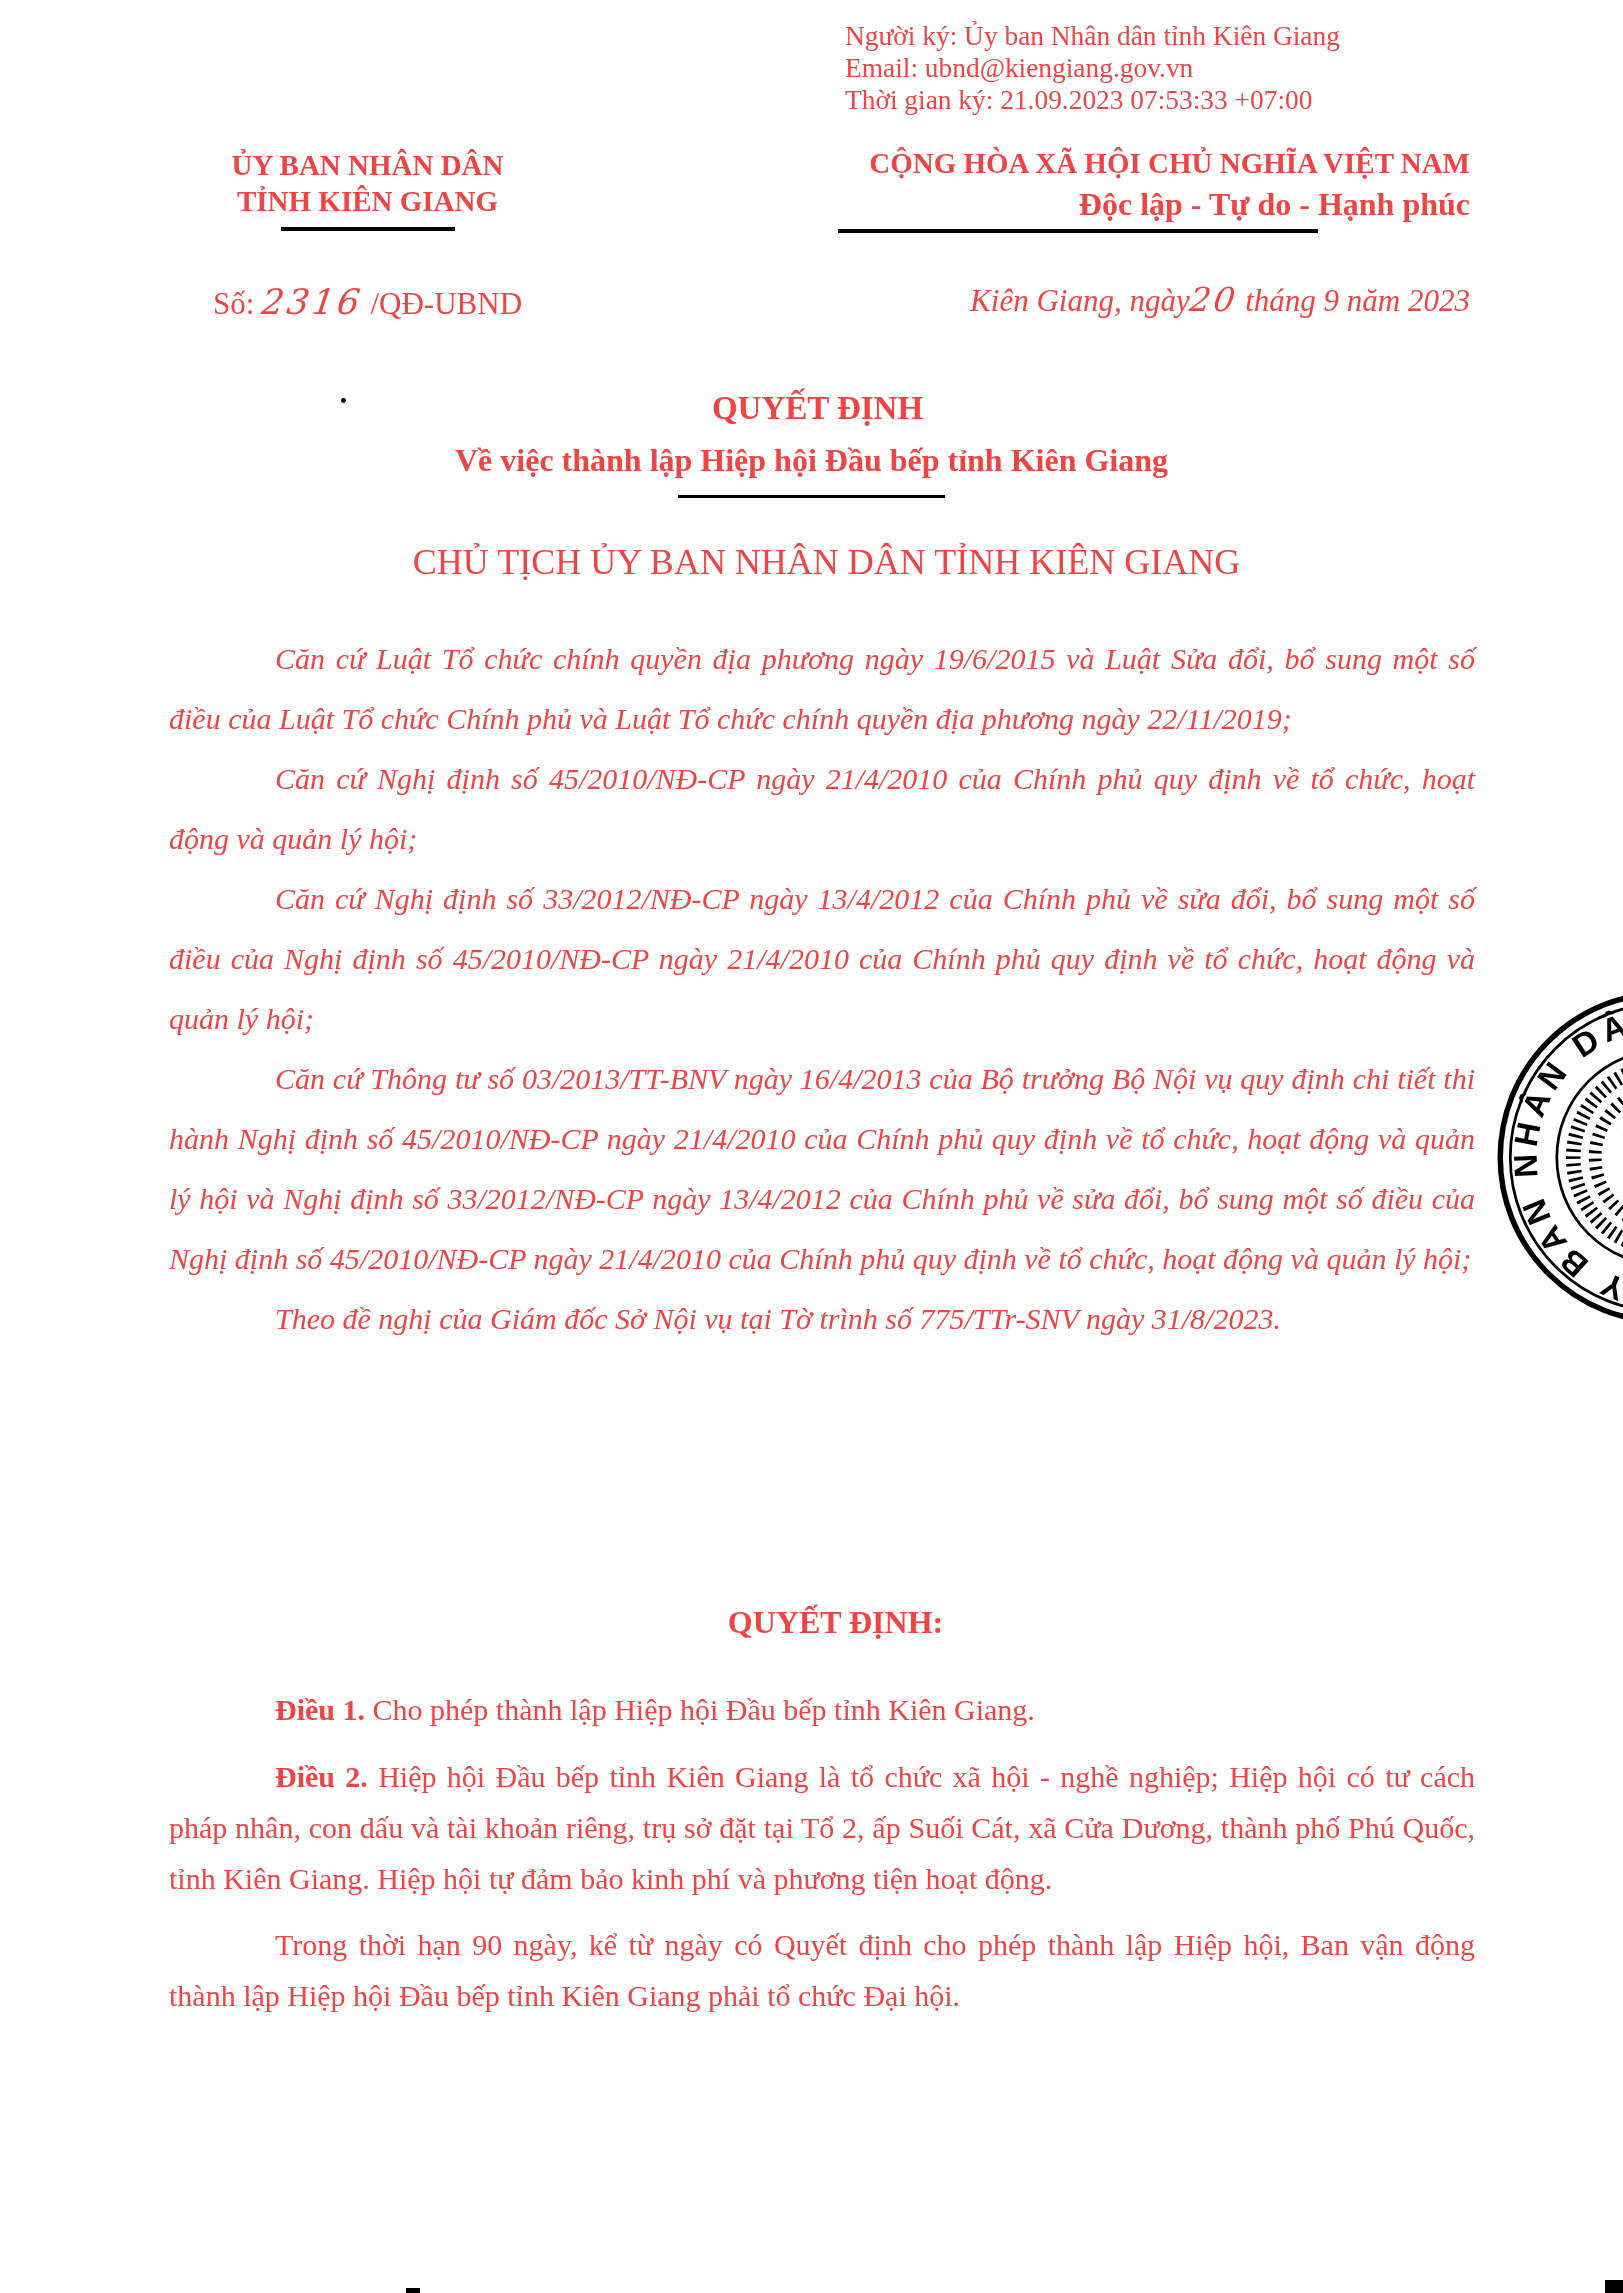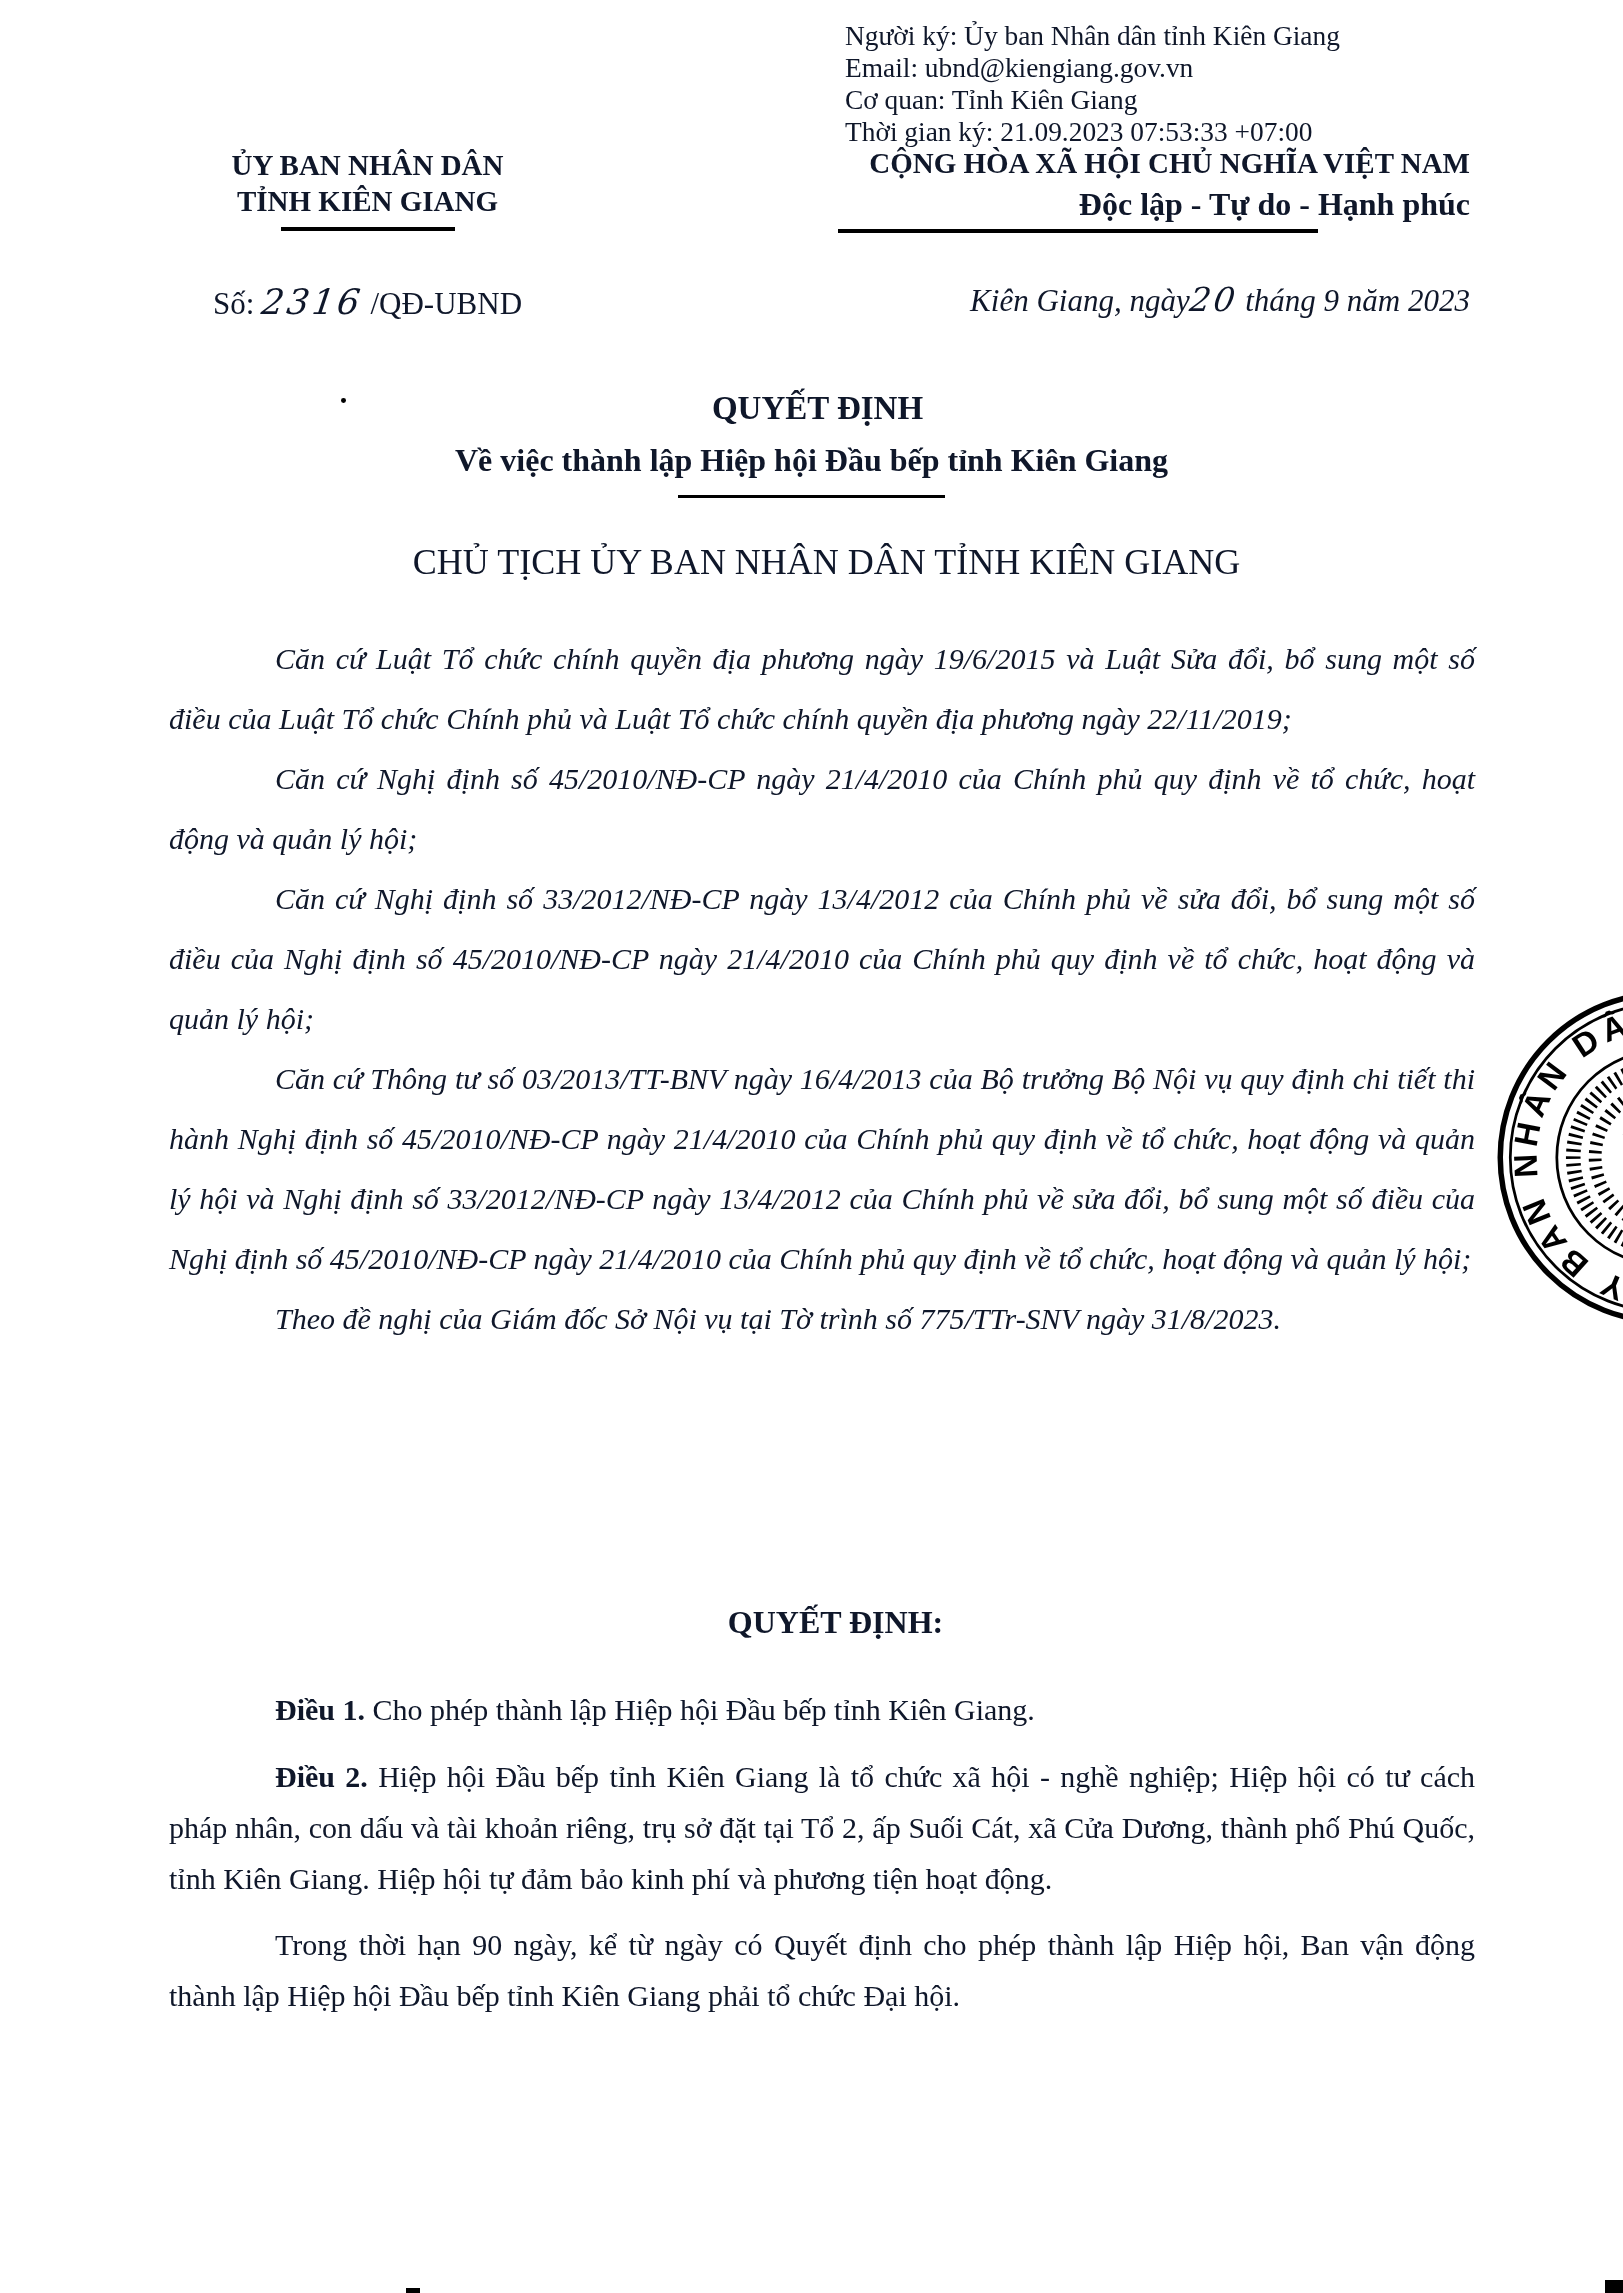--- a/index.html
+++ b/index.html
@@ -1,20 +1,20 @@
 <!DOCTYPE html>
 <html><head>
 <meta charset="utf-8">
 <style>
   html,body{margin:0;padding:0;background:#e8e8e8;}
   .page{
     position:relative;
     width:1623px;height:2294px;
     background:#ffffff;
-    color:#0f172a;
+    color:#ef4444;
     font-family:"Liberation Serif","DejaVu Serif",serif;
     overflow:hidden;
     margin:0 auto;
   }
   
   .sig-meta{
     position:absolute;left:845px;top:19.6px;
     font-size:27.4px;line-height:1.17;
     white-space:nowrap;
   }
@@ -79,21 +79,20 @@
   .bottom-artifact-2{left:1605px;top:2280px;width:17.6px;height:13.7px;}
 </style>
 </head>
 <body>
 
 <div class="page">
 
   <div class="sig-meta">
     <div>Người ký: Ủy ban Nhân dân tỉnh Kiên Giang</div>
     <div>Email: ubnd@kiengiang.gov.vn</div>
-    <div>Cơ quan: Tỉnh Kiên Giang</div>
     <div>Thời gian ký: 21.09.2023 07:53:33 +07:00</div>
   </div>
 
   <div class="header-left">
     <div class="org">ỦY BAN NHÂN DÂN</div>
     <div class="org">TỈNH KIÊN GIANG</div>
     <div class="hl-divider"></div>
     <div class="doc-number">
       <span>Số:</span>
       <span class="handwrite">2316</span>

